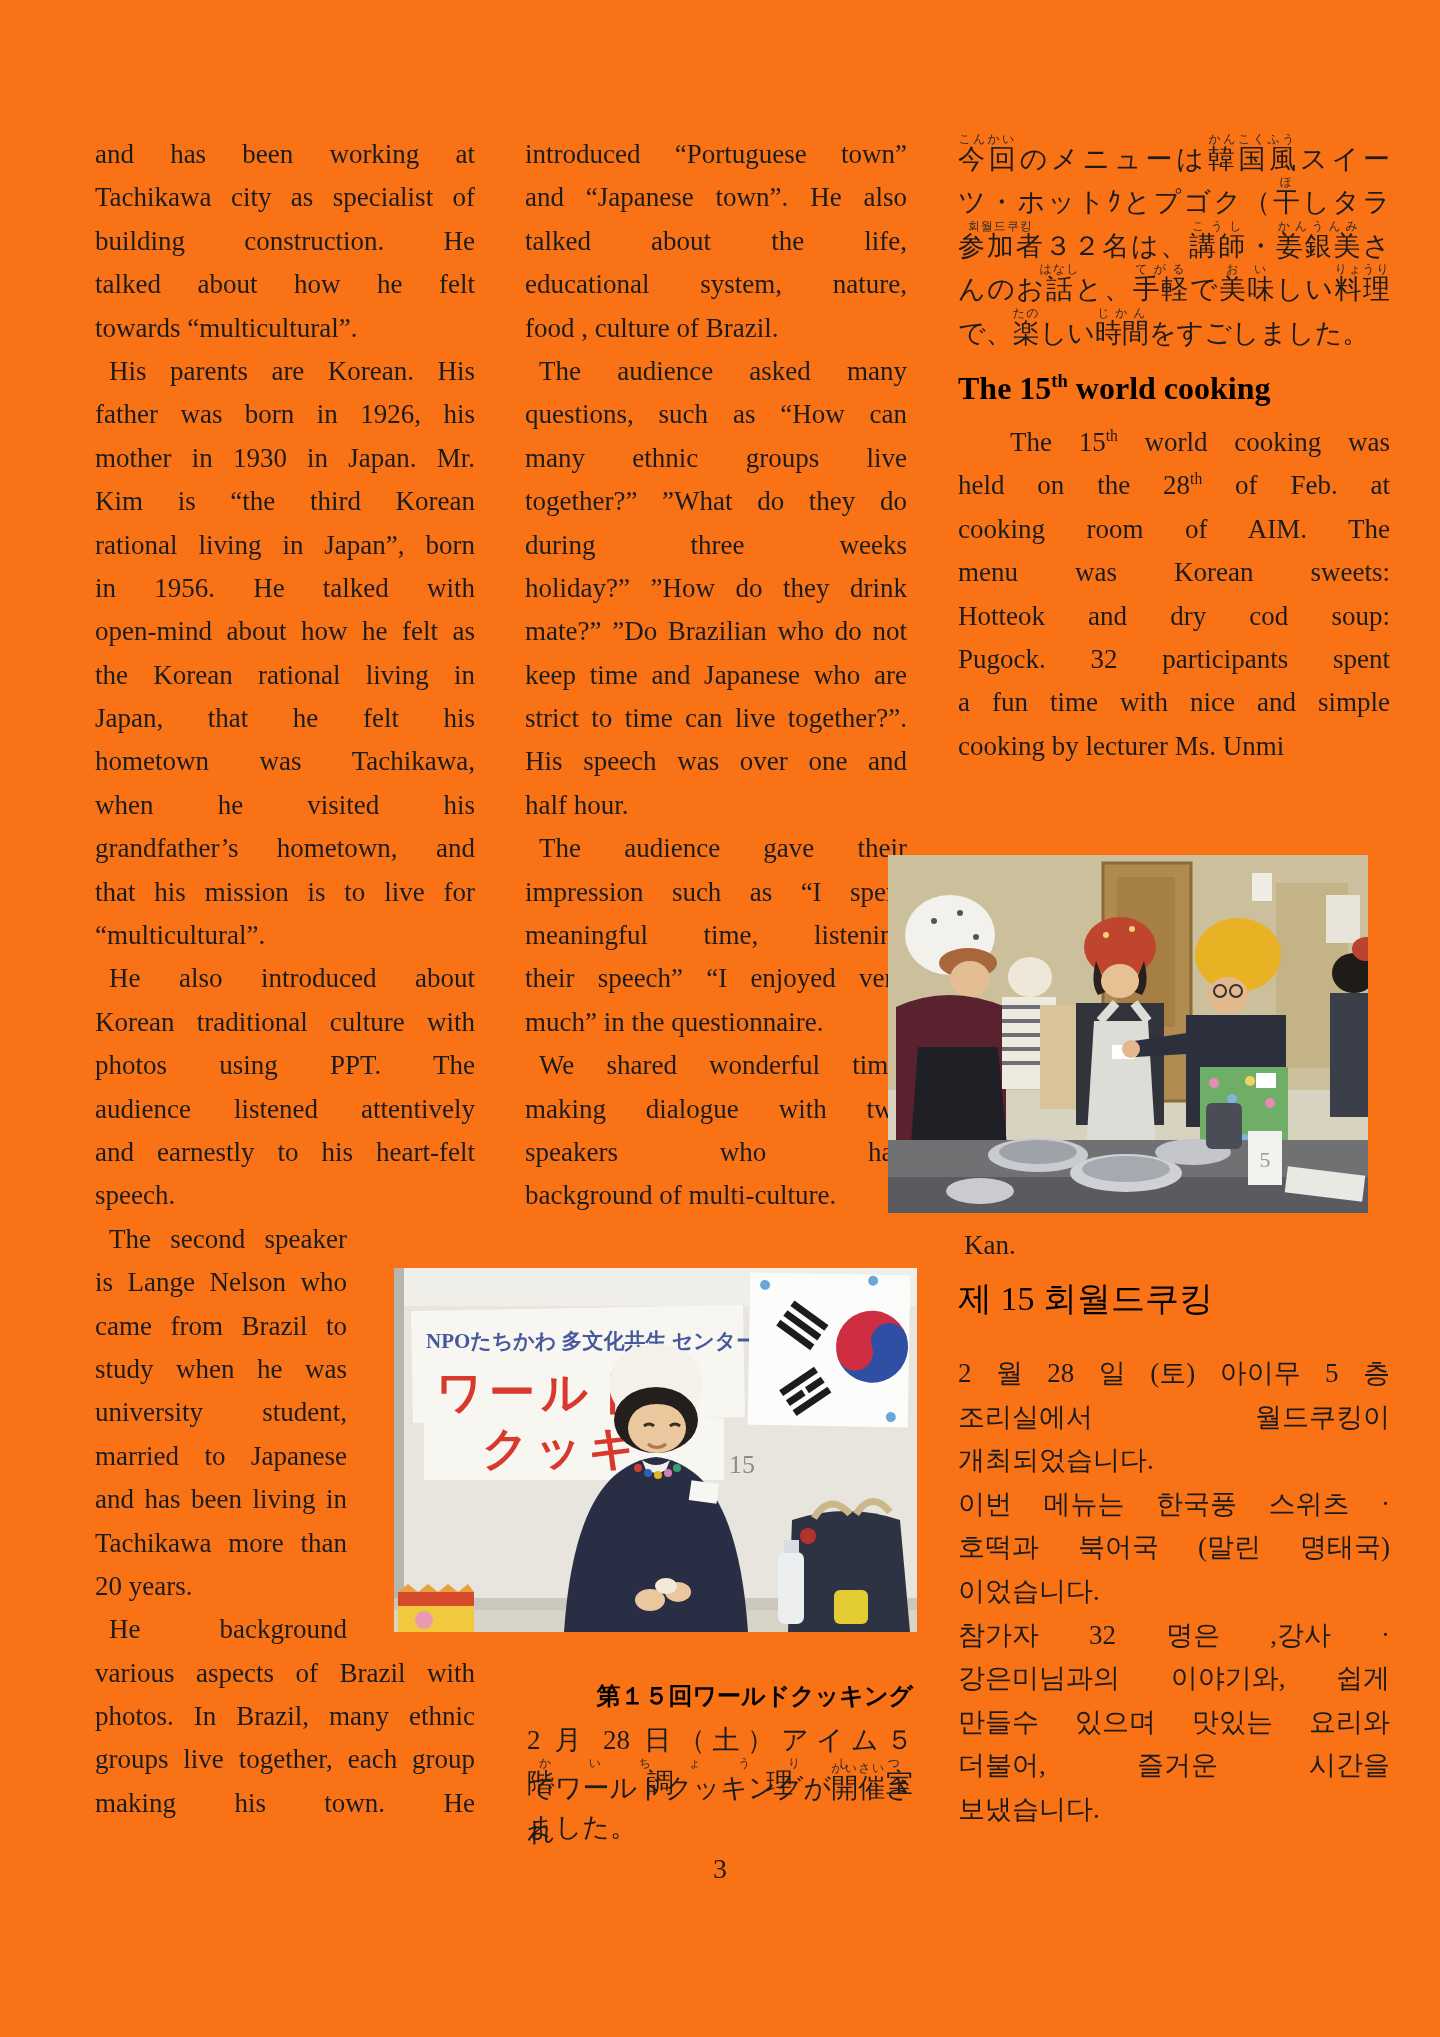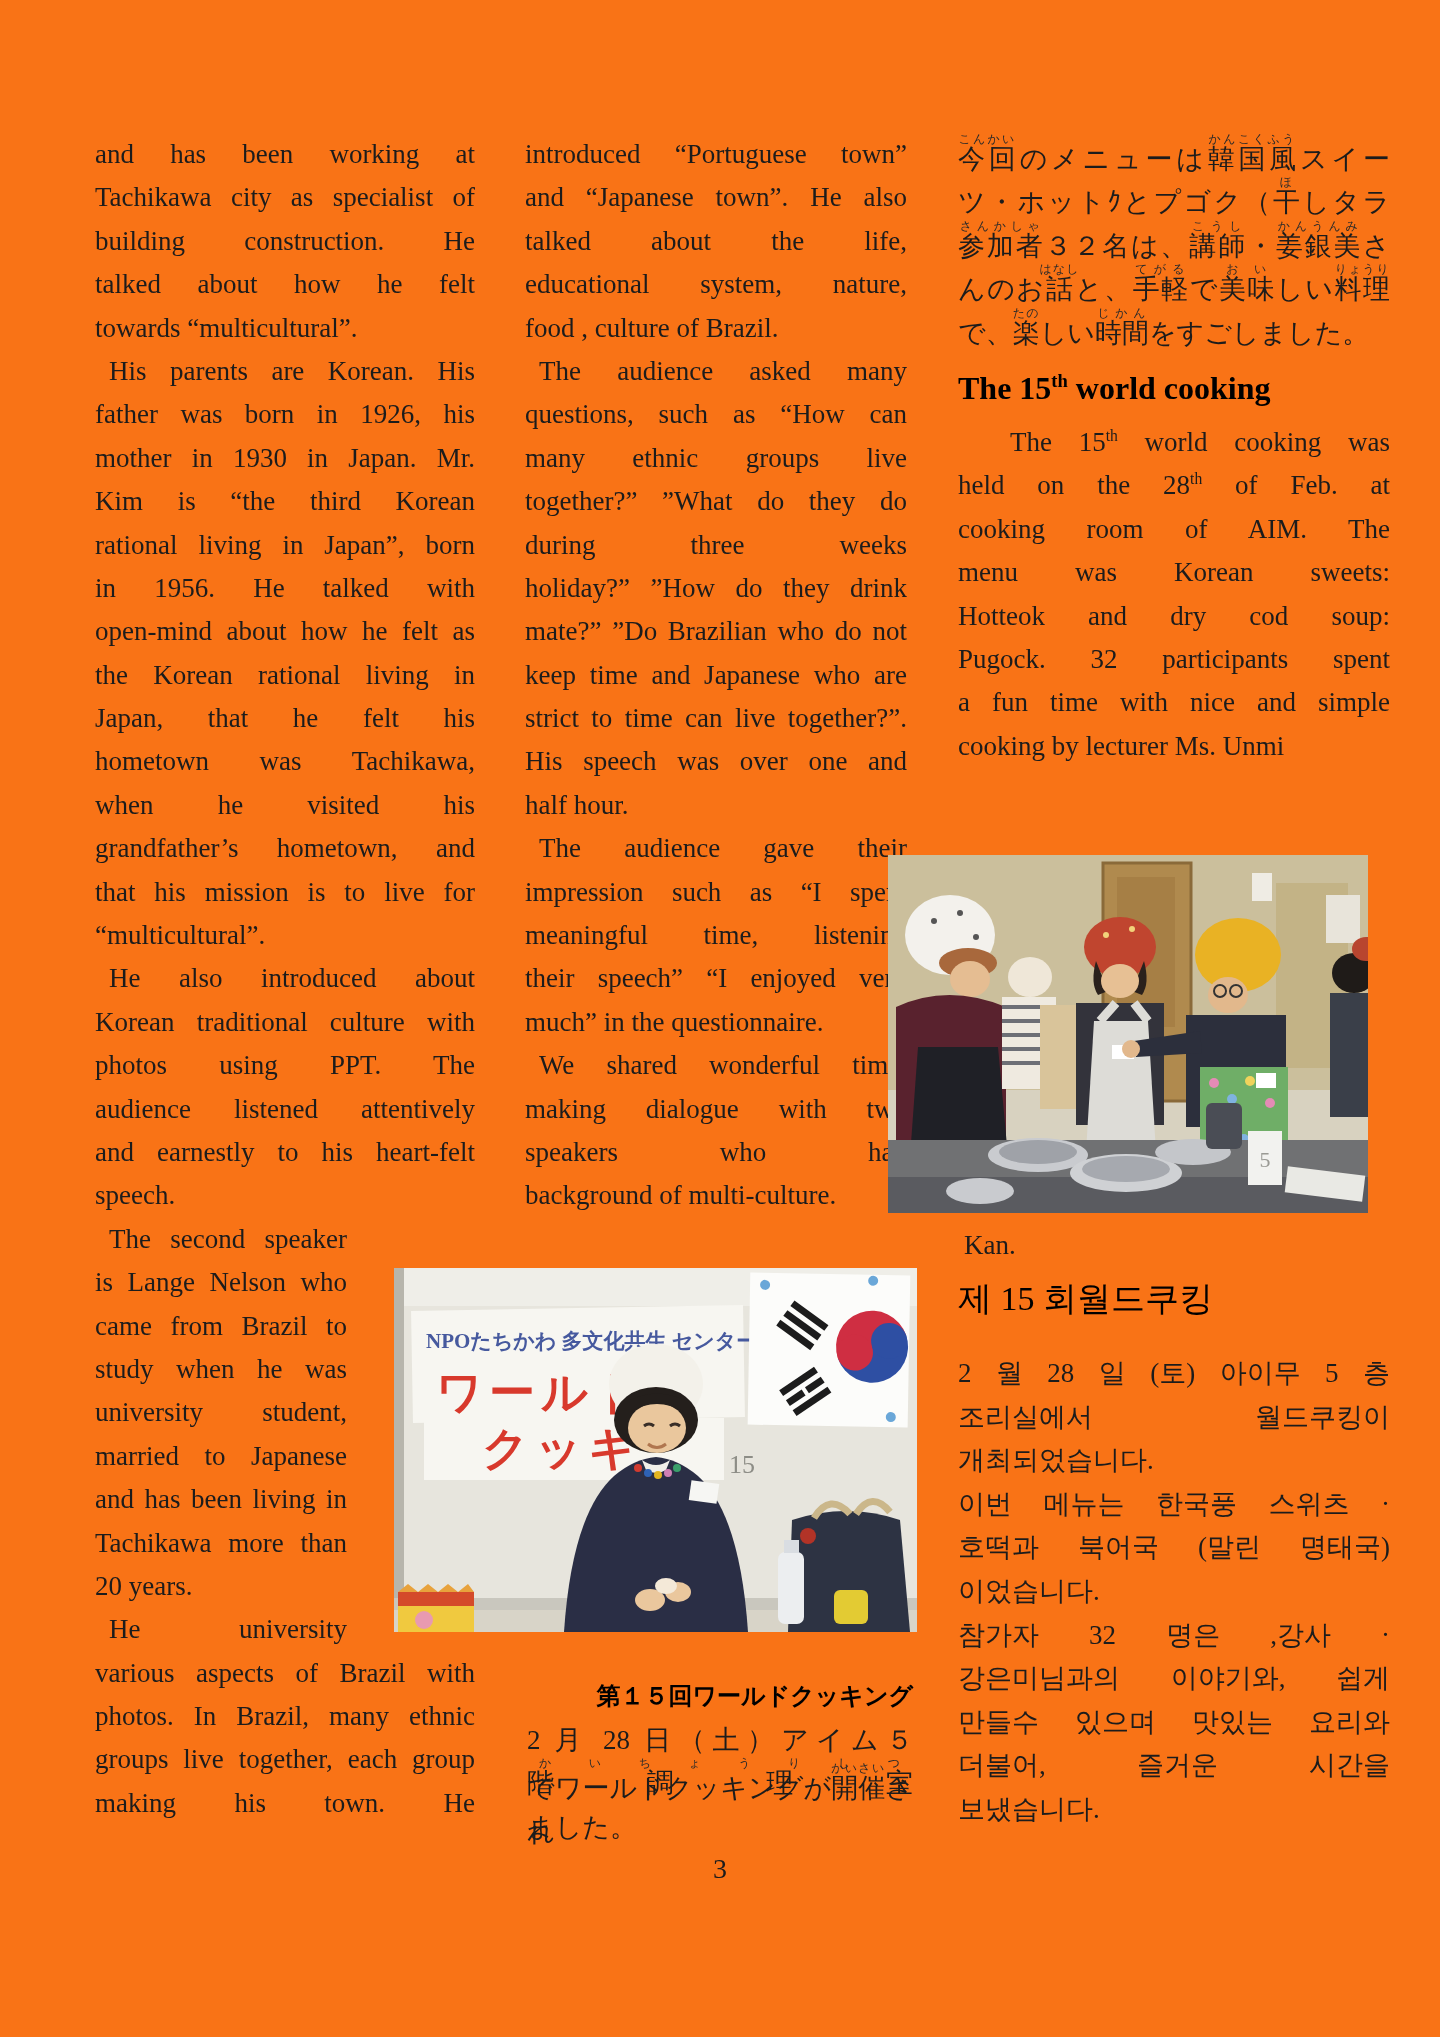--- a/index.html
+++ b/index.html
@@ -67,21 +67,21 @@
       <div class="line end">speech.</div>
       <div class="line ind narrow">The second speaker</div>
       <div class="line narrow">is Lange Nelson who</div>
       <div class="line narrow">came from Brazil to</div>
       <div class="line narrow">study when he was</div>
       <div class="line narrow">university student,</div>
       <div class="line narrow">married to Japanese</div>
       <div class="line narrow">and has been living in</div>
       <div class="line narrow">Tachikawa more than</div>
       <div class="line end narrow">20 years.</div>
-      <div class="line ind narrow">He university</div>
+      <div class="line ind narrow">He background</div>
       <div class="line">various aspects of Brazil with</div>
       <div class="line">photos. In Brazil, many ethnic</div>
       <div class="line">groups live together, each group</div>
       <div class="line">making his town. He</div>
     </div>
 
   <div class="col" id="col-mid">
       <div class="line">introduced “Portuguese town”</div>
       <div class="line">and “Japanese town”. He also</div>
       <div class="line">talked about the life,</div>
@@ -106,21 +106,21 @@
       <div class="line ind">We shared wonderful time,</div>
       <div class="line">making dialogue with two</div>
       <div class="line">speakers who had</div>
       <div class="line end">background of multi-culture.</div>
     </div>
 
   <div class="col" id="col-right">
     <div>
         <div class="line"><ruby>今回<rt>こんかい</rt></ruby>のメニューは<ruby>韓国風<rt>かんこくふう</rt></ruby>スイー</div>
         <div class="line">ツ・ホットｸとプゴク（<ruby>干<rt>ほ</rt></ruby>しタラ</div>
-        <div class="line"><ruby>参加者<rt>さんかしゃ</rt></ruby>３２名は、<ruby>講師<rt>こうし</rt></ruby>・<ruby>姜銀美<rt>かんうんみ</rt></ruby>さ</div>
+        <div class="line"><ruby>参加者<rt>회월드쿠킹</rt></ruby>３２名は、<ruby>講師<rt>こうし</rt></ruby>・<ruby>姜銀美<rt>かんうんみ</rt></ruby>さ</div>
         <div class="line">んのお<ruby>話<rt>はなし</rt></ruby>と、<ruby>手軽<rt>てがる</rt></ruby>で<ruby>美味<rt>おい</rt></ruby>しい<ruby>料理<rt>りょうり</rt></ruby></div>
         <div class="line end">で、<ruby>楽<rt>たの</rt></ruby>しい<ruby>時間<rt>じかん</rt></ruby>をすごしました。</div>
       </div>
     <div class="heading">The 15<sup>th</sup> world cooking</div>
     <div>
         <div class="line ind2">The 15<sup>th</sup> world cooking was</div>
         <div class="line">held on the 28<sup>th</sup> of Feb. at</div>
         <div class="line">cooking room of AIM. The</div>
         <div class="line">menu was Korean sweets:</div>
         <div class="line">Hotteok and dry cod soup:</div>

